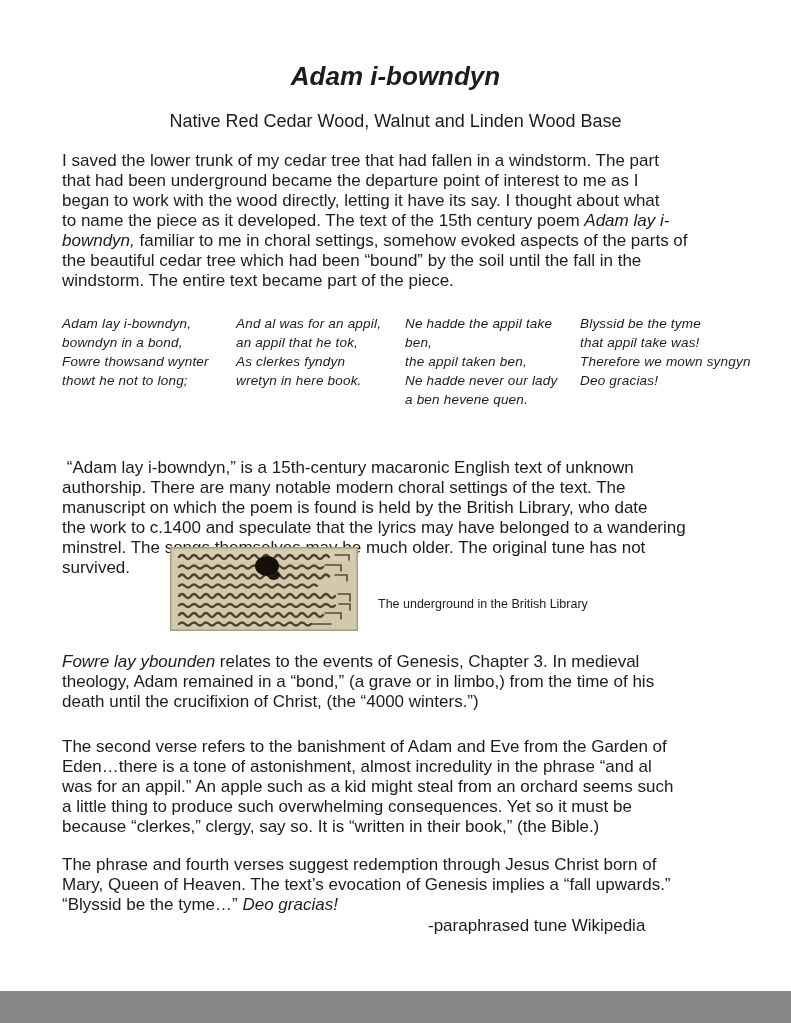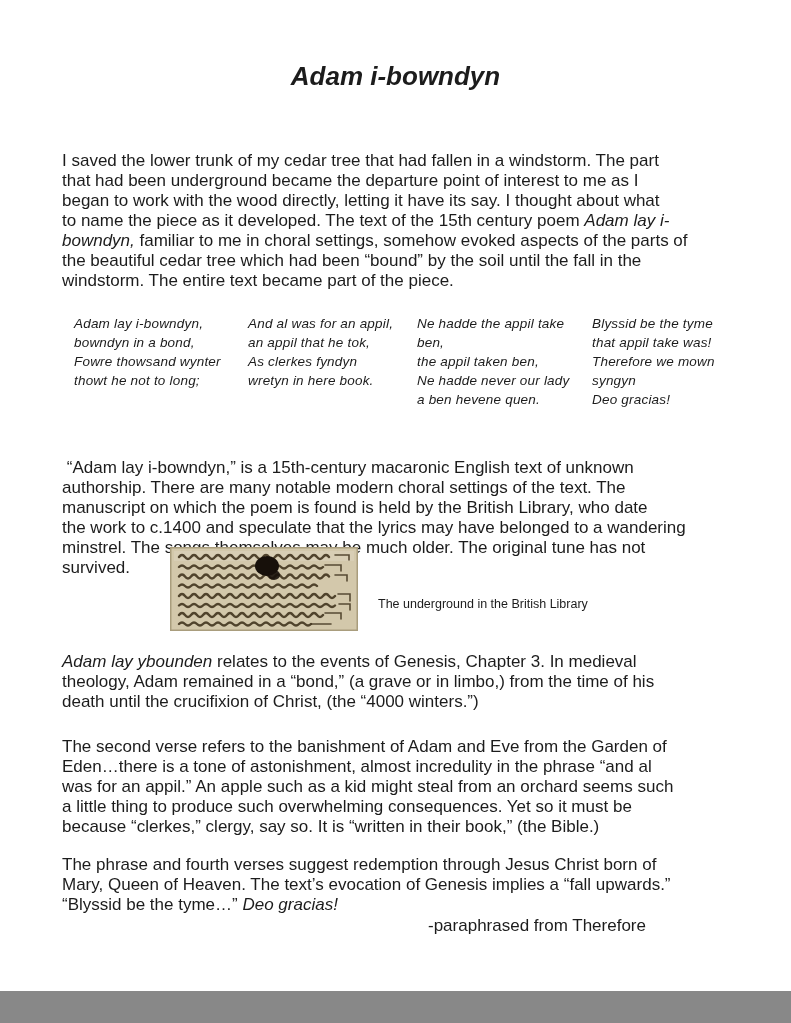--- a/index.html
+++ b/index.html
@@ -39,21 +39,20 @@
   .poem{
     position:absolute;left:62px;top:314px;width:700px;
     display:grid;
     grid-template-columns:174px 169px 175px auto;
   }
   .verse{
     font-size:13.5px;line-height:19px;
     font-style:italic;
     letter-spacing:0.2px;
     white-space:pre-wrap;
-    margin-left:12px;
   }
   .manuscript{
     position:absolute;left:170px;top:547px;
     width:188px;height:84px;margin:0;
   }
   .caption{
     position:absolute;left:378px;top:596px;
     font-size:12.5px;line-height:16px;
   }
   .attribution{
@@ -61,20 +60,21 @@
     font-size:17px;line-height:20px;
   }
 </style>
 </head>
 <body>
 
 <div class="page">
 
   <h1 class="title">Adam i-bowndyn</h1>
 
+  <h2 class="subtitle">Native Red Cedar Wood, Walnut and Linden Wood Base</h2>
 
   <p class="body para-intro"><span>I saved the lower trunk of my cedar tree that had fallen in a windstorm. The part
 that had been underground became the departure point of interest to me as I
 began to work with the wood directly, letting it have its say. I thought about what
 to name the piece as it developed. The text of the 15th century poem </span><span class="seg-italic">Adam lay i-
 bowndyn,</span><span> familiar to me in choral settings, somehow evoked aspects of the parts of
 the beautiful cedar tree which had been “bound” by the soil until the fall in the
 windstorm. The entire text became part of the piece.</span></p>
 
   <div class="poem">
@@ -129,29 +129,29 @@
       </g>
       <g fill="#17100a">
         <ellipse cx="97" cy="19" rx="12" ry="10"></ellipse>
         <ellipse cx="104" cy="28" rx="6" ry="5" opacity="0.9"></ellipse>
       </g>
     </svg>
   </figure>
 
   <div class="caption">The underground in the British Library</div>
 
-  <p class="body para-genesis"><span class="seg-italic">Adam lay ybounden</span><span> relates to the events of Genesis, Chapter 3. In medieval
+  <p class="body para-genesis"><span class="seg-italic">Fowre lay ybounden</span><span> relates to the events of Genesis, Chapter 3. In medieval
 theology, Adam remained in a “bond,” (a grave or in limbo,) from the time of his
 death until the crucifixion of Christ, (the “4000 winters.”)</span></p>
 
   <p class="body para-second"><span>The second verse refers to the banishment of Adam and Eve from the Garden of
 Eden…there is a tone of astonishment, almost incredulity in the phrase “and al
 was for an appil.” An apple such as a kid might steal from an orchard seems such
 a little thing to produce such overwhelming consequences. Yet so it must be
 because “clerkes,” clergy, say so. It is “written in their book,” (the Bible.)</span></p>
 
   <p class="body para-third"><span>The phrase and fourth verses suggest redemption through Jesus Christ born of
 Mary, Queen of Heaven. The text’s evocation of Genesis implies a “fall upwards.”
 “Blyssid be the tyme…” </span><span class="seg-italic">Deo gracias!</span></p>
 
-  <div class="attribution">-paraphrased from Therefore</div>
+  <div class="attribution">-paraphrased tune Wikipedia</div>
 
 </div>
 
 </body></html>

